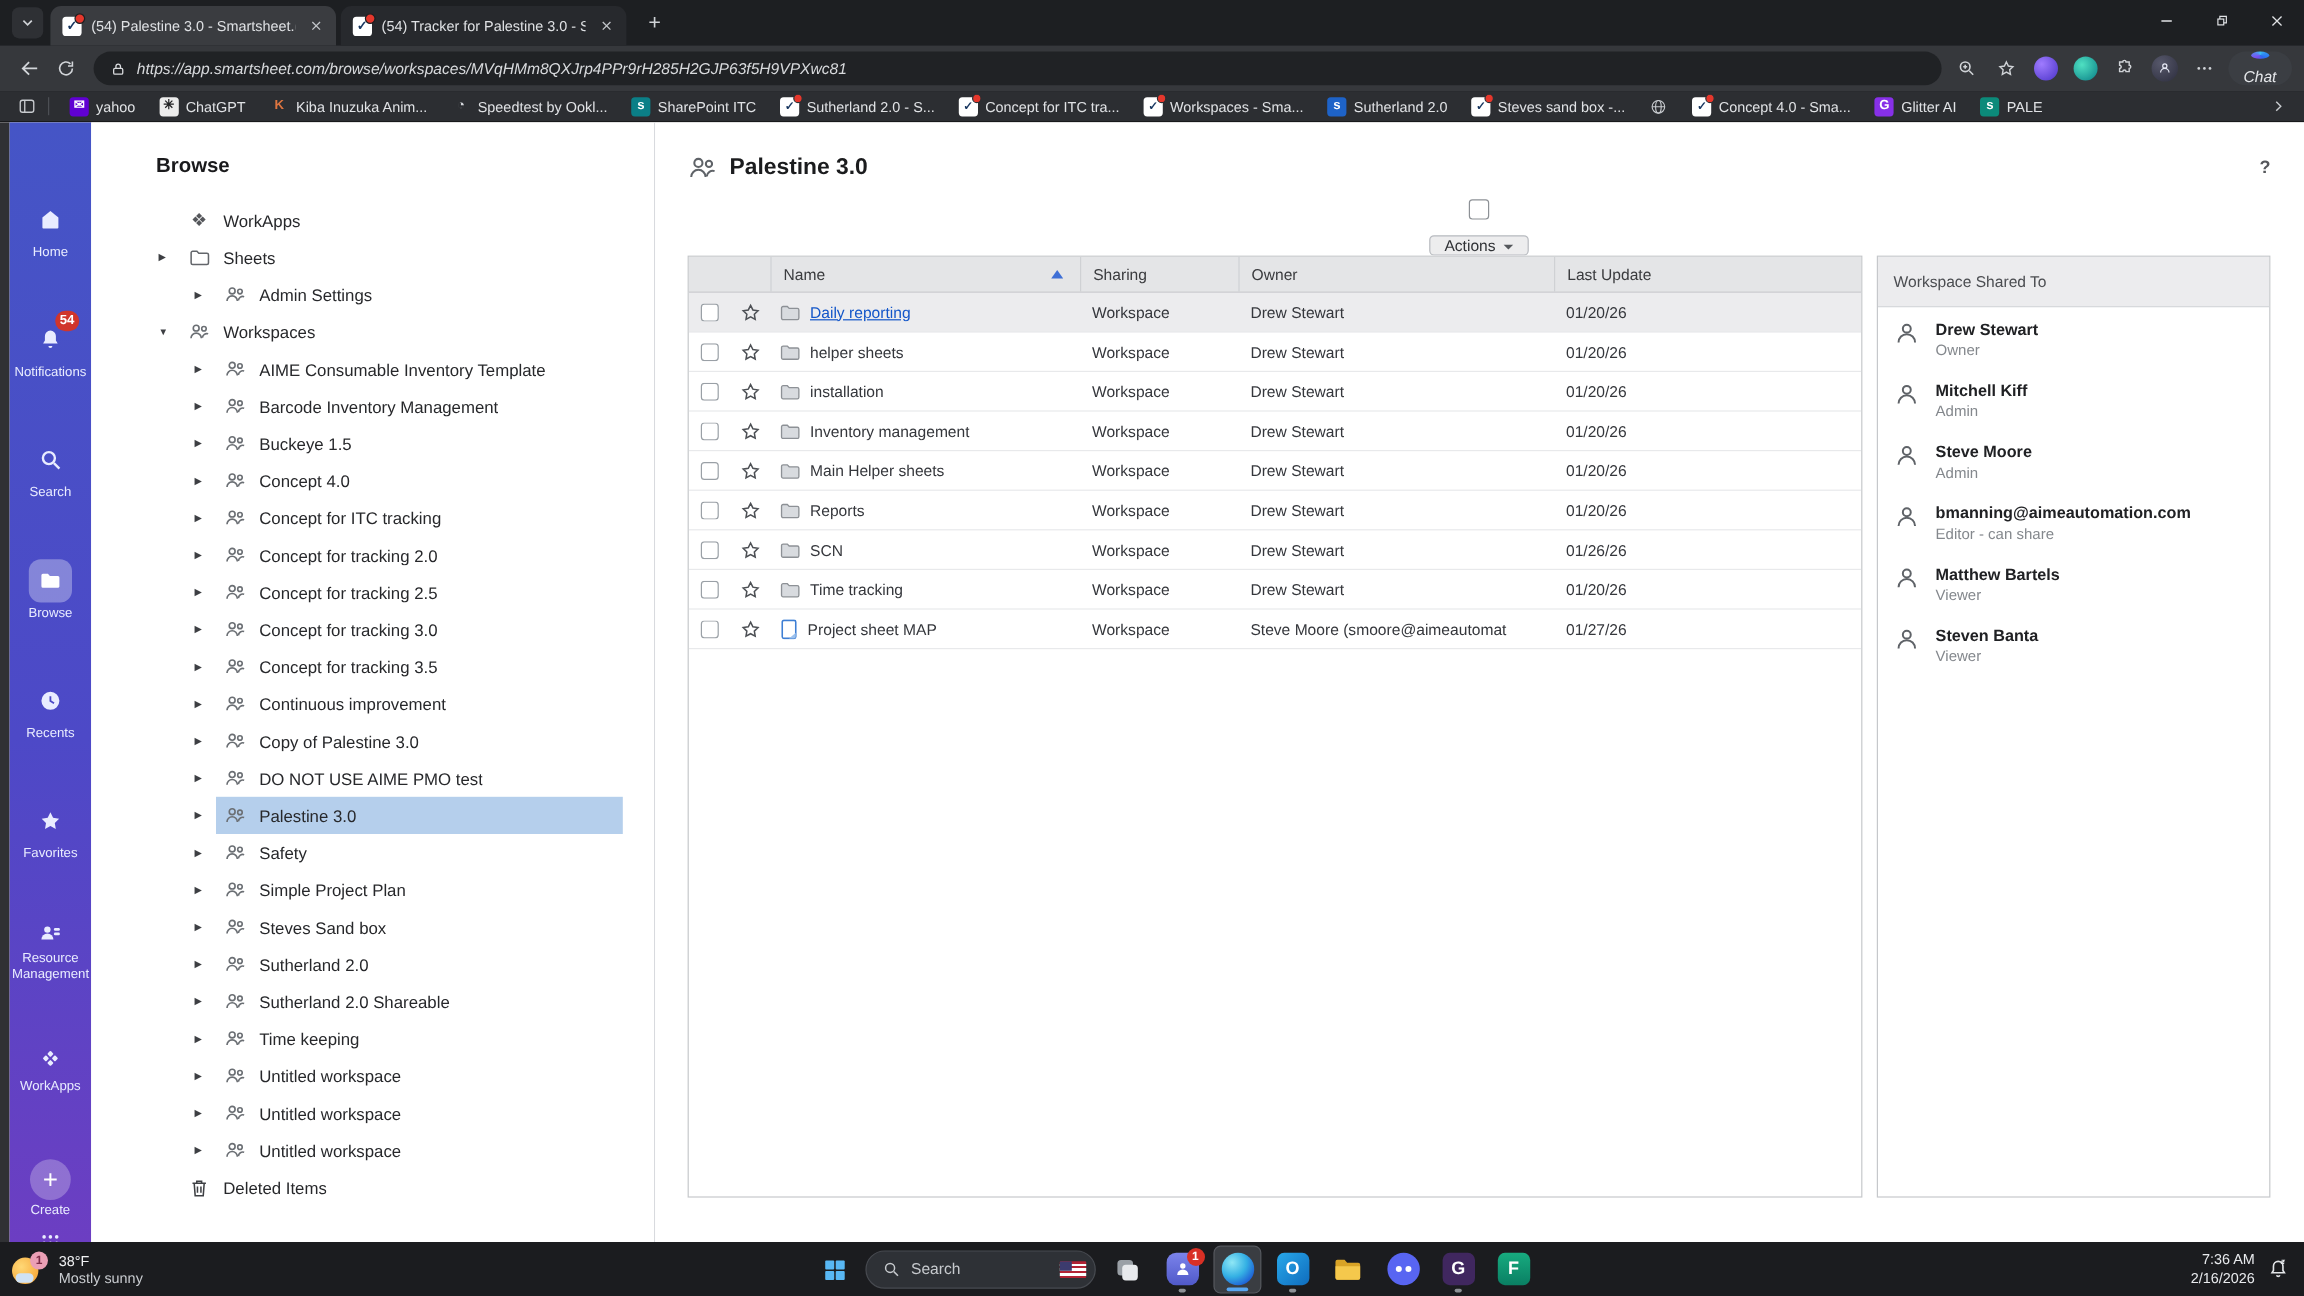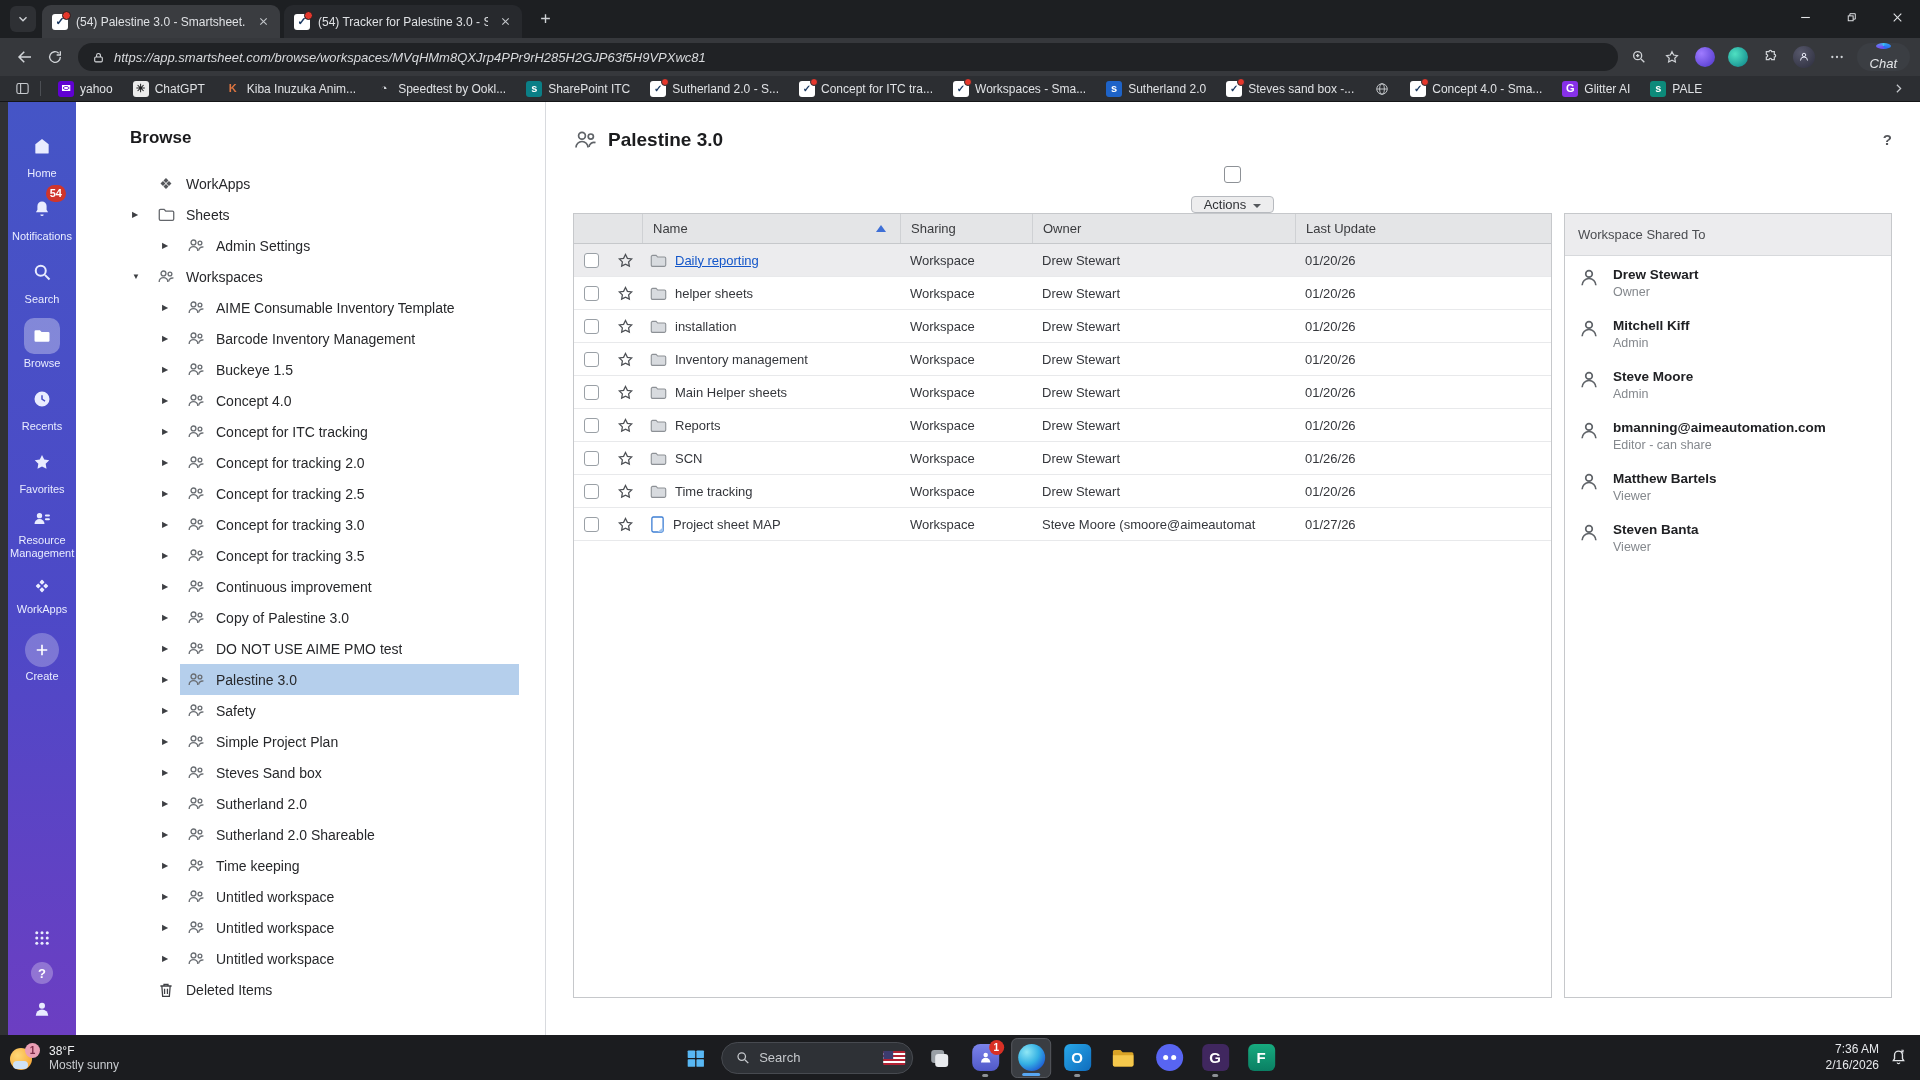--- a/index.html
+++ b/index.html
@@ -50,21 +50,21 @@
   .bm-tile[data-icon="smartsheet"]::after { content:""; position:absolute; top:-3px; right:-3px; width:6px; height:6px; border-radius:50%; background:#e5372c; border:1.5px solid #2c2e32; }
   .bm-label:empty { display:none; }
   .bm-overflow { margin-left:auto; color:#c8cbcf; width:24px; display:flex; justify-content:center; }
 
   
   .app { position:absolute; top:102px; left:0; right:0; bottom:45px; background:#fff; }
   .gutter { position:absolute; left:0; top:0; bottom:0; width:8px; background:#303134; }
 
   .rail { position:absolute; left:8px; top:0; bottom:0; width:68px; background:linear-gradient(180deg,#4555c6 0%,#4d49c7 55%,#6c3ec2 100%); display:flex; flex-direction:column; align-items:center; padding-top:26px; color:#e9ecff; }
   .rail-item { display:flex; flex-direction:column; align-items:center; gap:3px; margin-bottom:11px; font-size:11px; line-height:1.2; text-align:center; width:100%; }
-  .rail-tile { width:36px; height:36px; border-radius:10px; display:flex; align-items:center; justify-content:center; position:relative; }
+  .rail-tile { width:36px; height:36px; border-radius:10px; display:flex; align-items:center; justify-content:center; position:relative;margin-top:37px; }
   .rail-item.active .rail-tile { background:rgba(255,255,255,.32); }
   .rail-badge { position:absolute; top:-6px; right:-6px; min-width:20px; height:17px; padding:0 4px; border-radius:9px; background:#d0352b; color:#fff; font-size:11px; font-weight:bold; display:flex; align-items:center; justify-content:center; }
   .rail-bottom { margin-top:auto; display:flex; flex-direction:column; align-items:center; gap:15px; padding-bottom:16px; }
   .rail-help { width:22px; height:22px; border-radius:50%; background:rgba(255,255,255,.28); display:flex; align-items:center; justify-content:center; font-size:13px; font-weight:bold; color:#fff; }
 
   .browse { position:absolute; left:76px; top:0; bottom:0; width:470px; background:#fff; border-right:1px solid #d8dade; overflow:hidden; }
   .browse-title { margin:26px 0 20px 54px; font-size:17px; font-weight:bold; color:#1a1a1c; }
   .titem { display:flex; align-items:center; height:31px; cursor:default; }
   .titem[data-level="0"] { padding-left:56px; }
   .titem[data-level="1"] { padding-left:86px; }

